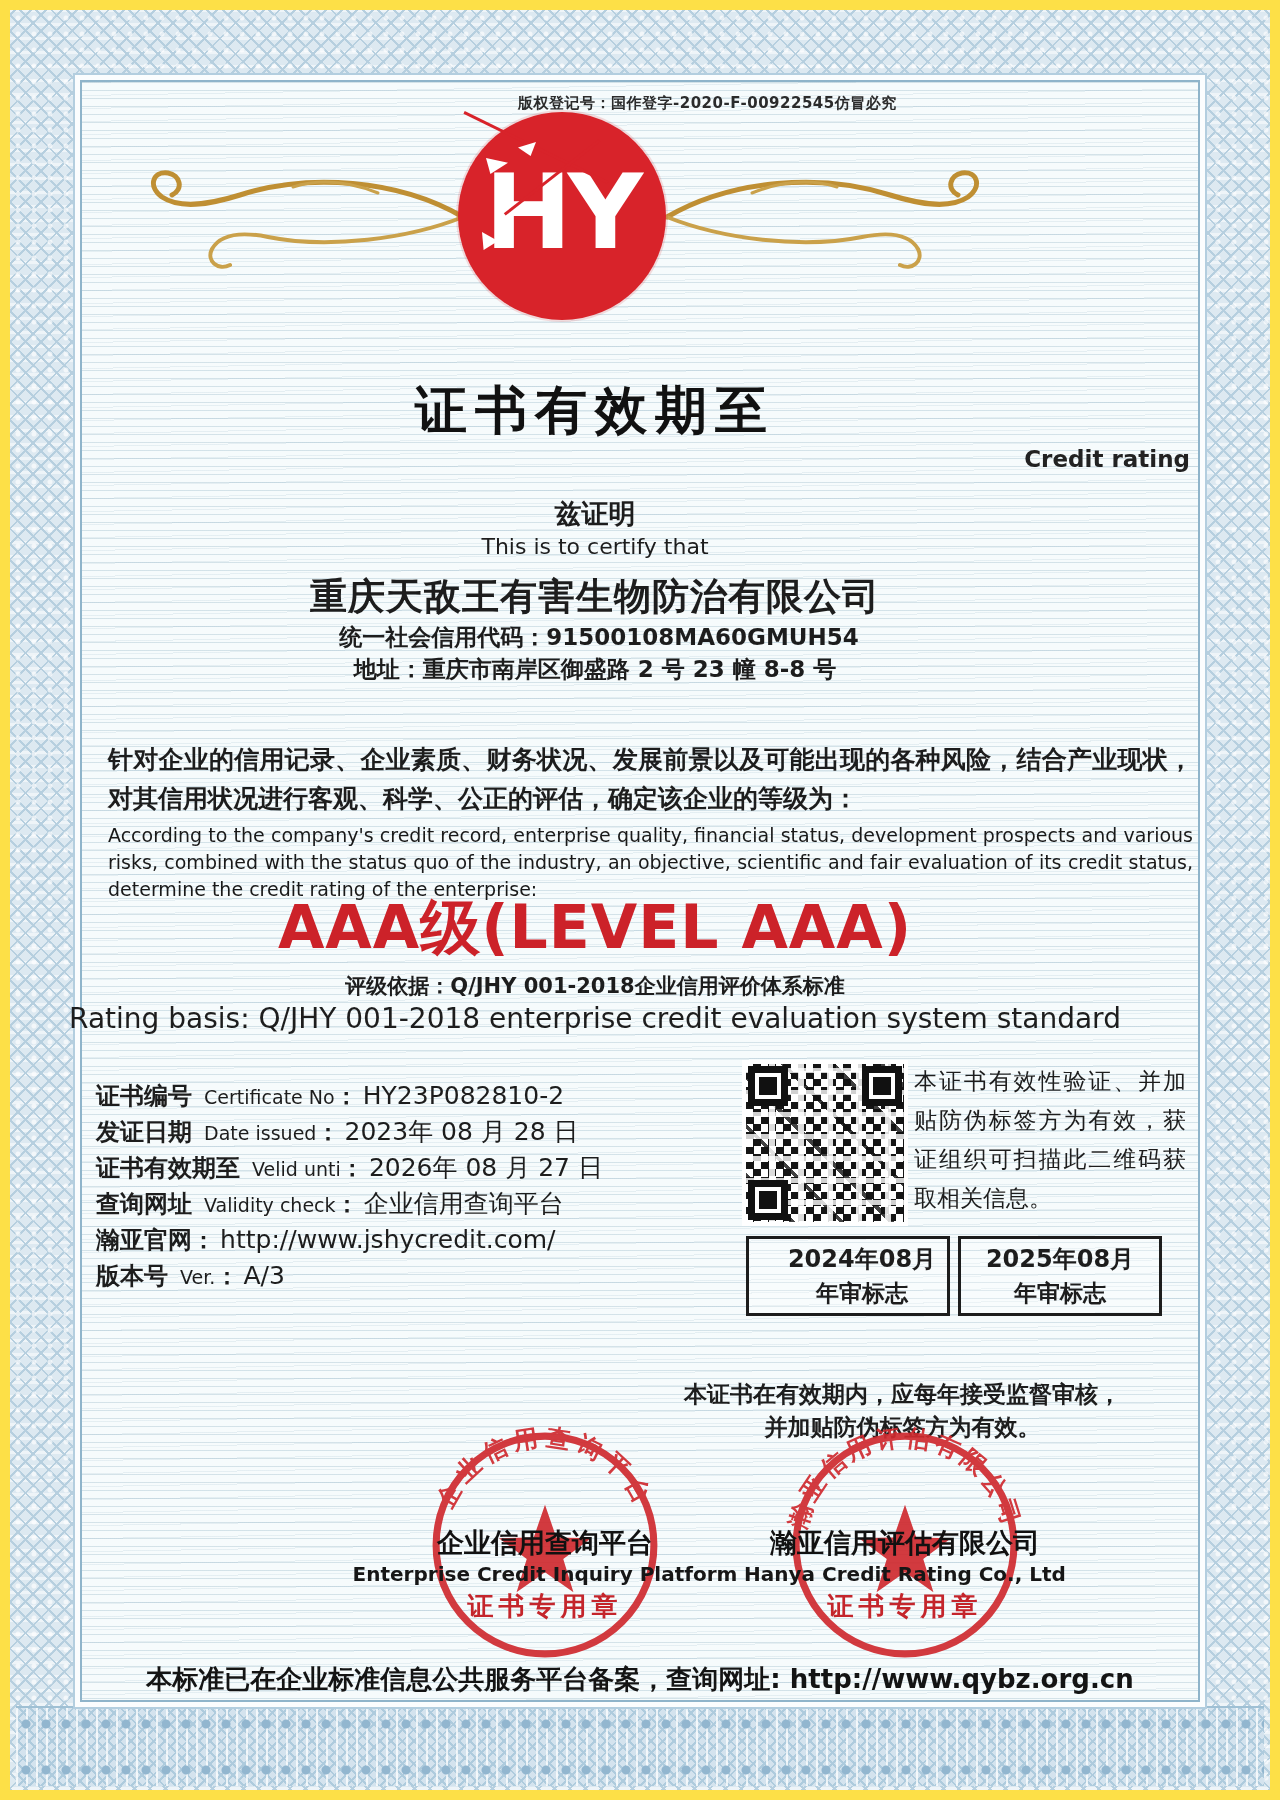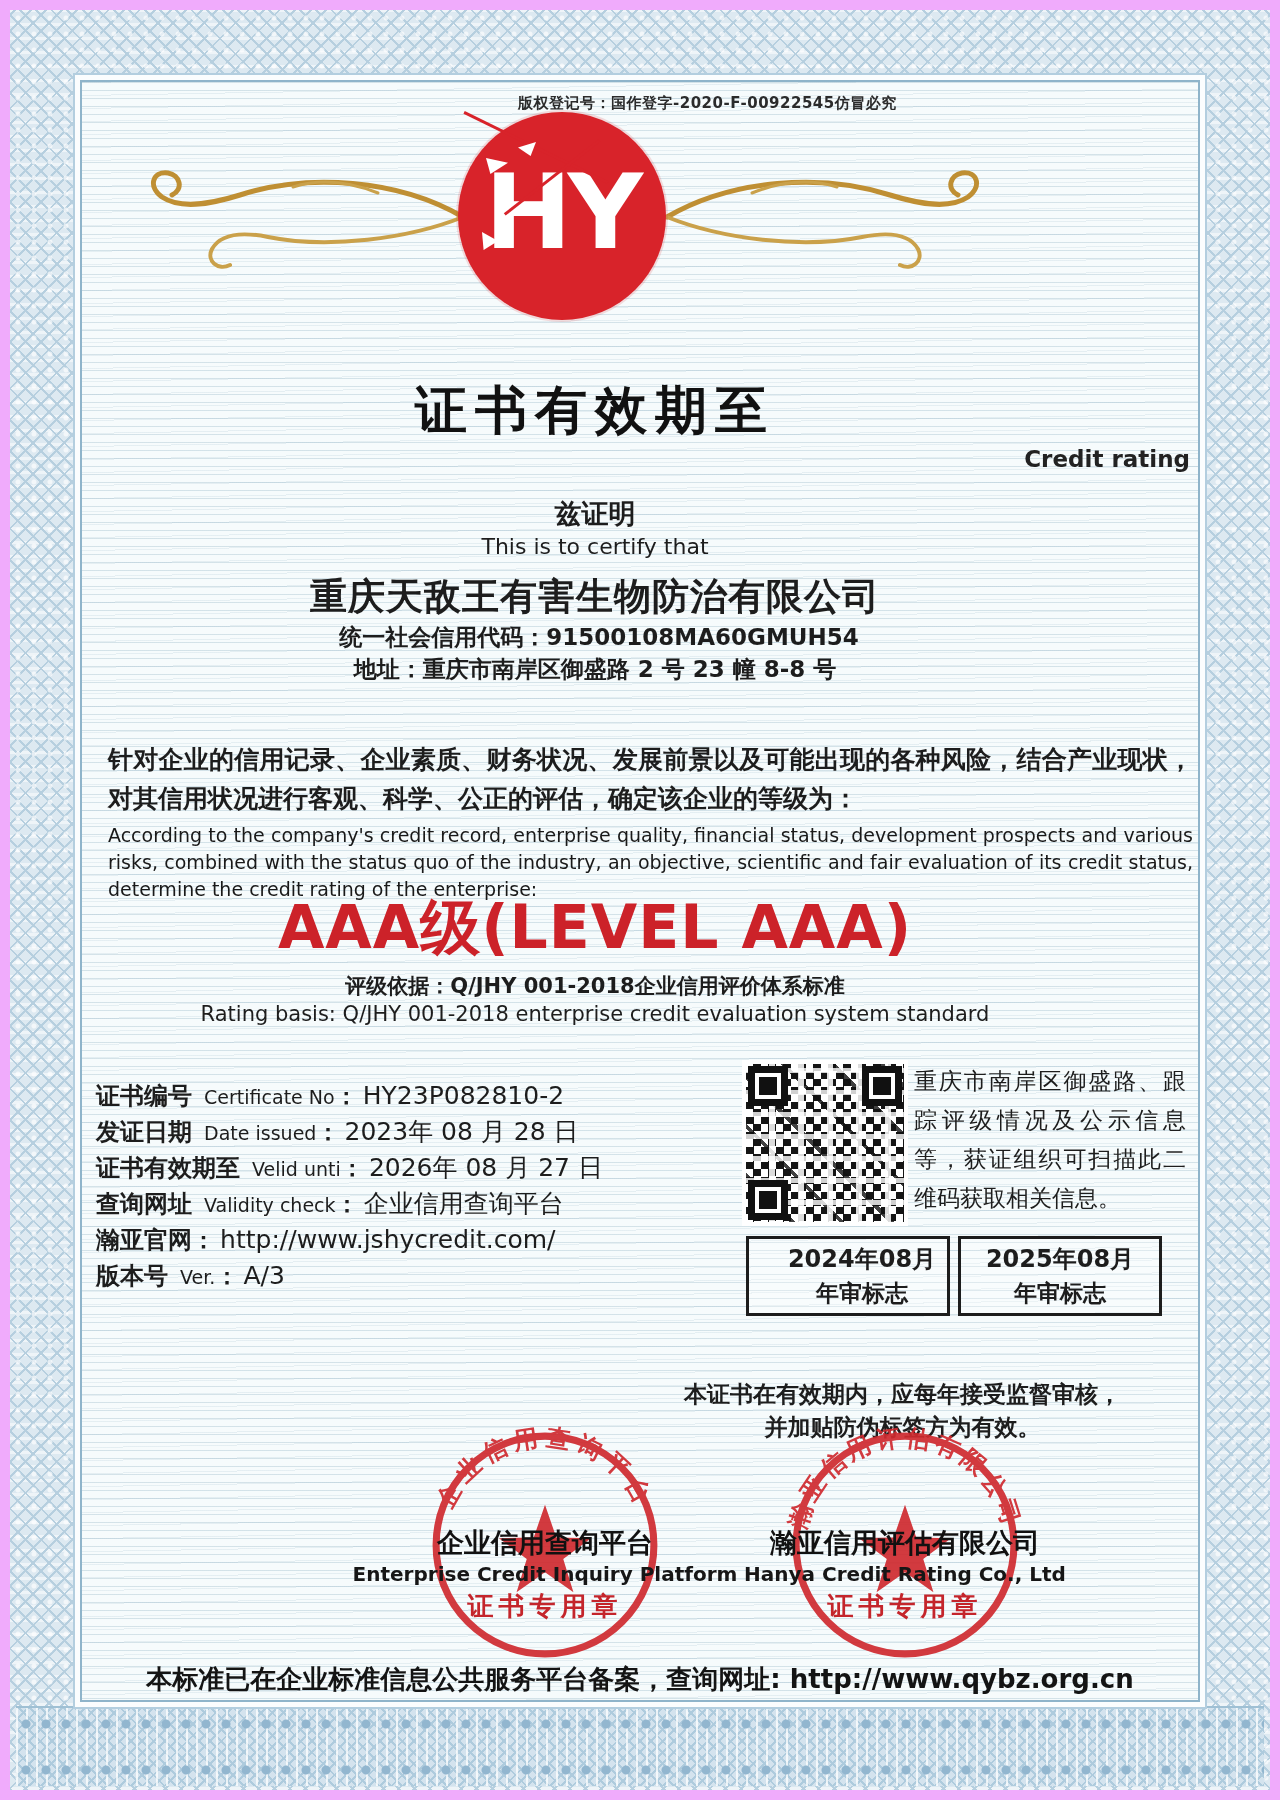--- a/index.html
+++ b/index.html
@@ -1,17 +1,17 @@
 <!DOCTYPE html>
 <html><head>
 <meta charset="utf-8">
 <style>
   html,body{margin:0;padding:0;background:#9aa5ab;}
   .page{
-    position:relative;width:1280px;height:1800px;margin:0 auto;background:#f0abfc;overflow:hidden;
+    position:relative;width:1280px;height:1800px;margin:0 auto;background:#fde047;overflow:hidden;
     font-family:"DejaVu Sans","Liberation Sans",sans-serif;color:#1d1d1d;
   }
   
   .border-band{
     position:absolute;inset:10px;
     background-color:#dde9f1;
     background-image:
       radial-gradient(circle, rgba(255,255,255,.65) 0 2px, transparent 3px),
       repeating-linear-gradient(45deg, #b6cfdf 0 2px, transparent 2px 11px),
       repeating-linear-gradient(-45deg, #b6cfdf 0 2px, transparent 2px 11px),
@@ -71,21 +71,21 @@
   .company{top:572px;font-size:37px;font-weight:700;letter-spacing:1px;}
   .credit-code{top:622px;font-size:23px;font-weight:600;padding-left:8px;}
   .address{top:654px;font-size:23px;font-weight:600;}
 
   .statement{left:108px;width:1085px;top:740px;}
   .statement .zh{font-size:25px;font-weight:600;line-height:39px;text-align:justify;}
   .statement .en{font-size:19px;font-weight:400;line-height:27px;margin-top:4px;text-align:justify;color:#191919;}
 
   .rating-level{top:888px;font-size:60px;font-weight:800;color:#cc2229;letter-spacing:1px;}
   .basis-zh{top:972px;font-size:21px;font-weight:600;}
-  .basis-en{top:1002px;font-size:21px;font-weight:500;}
+  .basis-en{top:1002px;font-size:28px;font-weight:500;}
 
   .details{left:96px;top:1078px;width:580px;}
   .d-row{height:36px;line-height:36px;white-space:nowrap;}
   .d-zh{font-size:24px;font-weight:700;}
   .d-en{font-size:19px;font-weight:400;margin-left:7px;}
   .d-sep{font-size:23px;font-weight:700;}
   .d-val{font-size:25px;font-weight:500;}
 
   
   .qr{
@@ -203,21 +203,21 @@
       <span class="d-en">Ver.</span><span class="d-sep">：</span>
       <span class="d-val">A/3</span>
     </div>
   </div>
 
   <div class="z qr">
     <div class="finder tl"></div>
     <div class="finder tr"></div>
     <div class="finder bl"></div>
   </div>
-  <div class="z qr-note">重庆市南岸区御盛路、跟踪评级情况及公示信息等，获证组织可扫描此二维码获取相关信息。</div>
+  <div class="z qr-note">本证书有效性验证、并加贴防伪标签方为有效，获证组织可扫描此二维码获取相关信息。</div>
 
   <div class="z annual-box b1">
     <div class="l1">2024年08月</div>
     <div class="l2">年审标志</div>
   </div>
   <div class="z annual-box b2">
     <div class="l1">2025年08月</div>
     <div class="l2">年审标志</div>
   </div>
   <div class="z annual-note">

